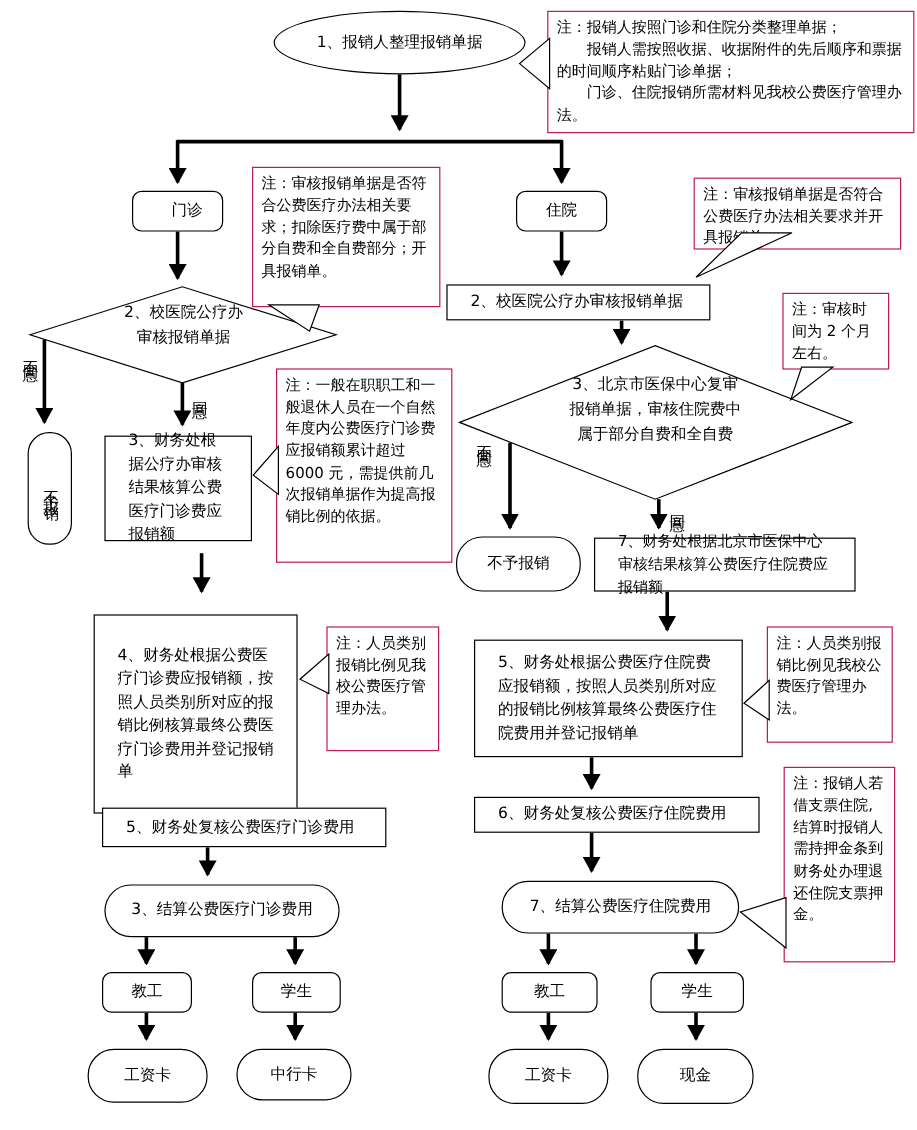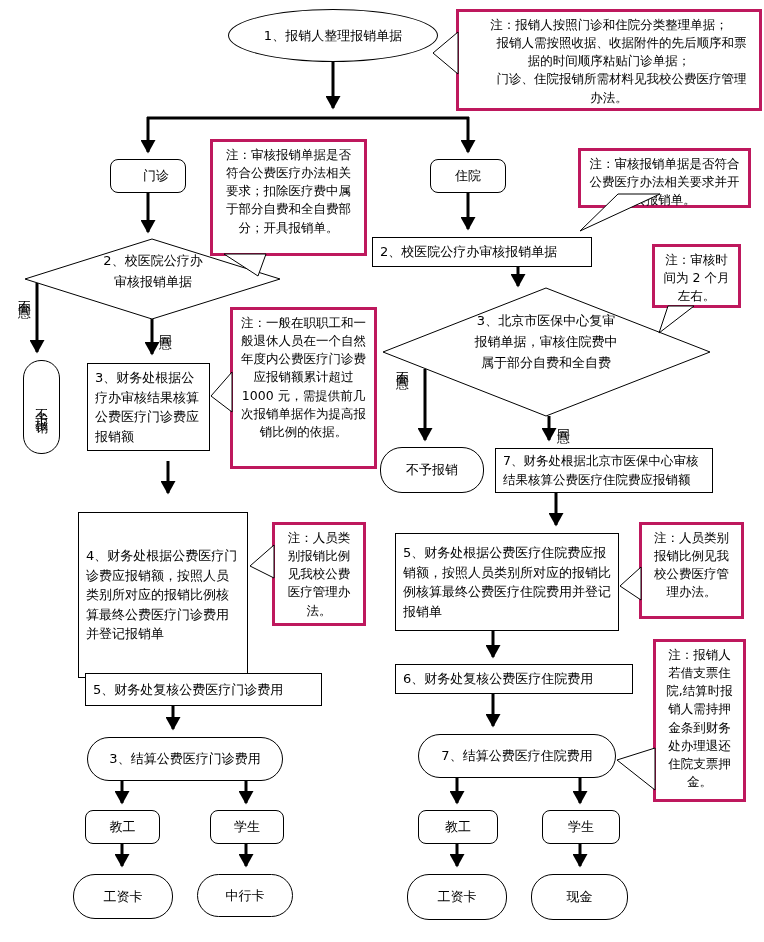--- a/index.html
+++ b/index.html
@@ -7,27 +7,27 @@
     position:relative;width:764px;height:942px;background:#fff;
     font-family:"DejaVu Sans",sans-serif;color:#000;overflow:hidden;
   }
   #flow-svg,#tail-svg{position:absolute;left:0;top:0;z-index:0;}
   #tail-svg{z-index:2;pointer-events:none;}
   .node,.note,.vlabel{position:absolute;z-index:1;box-sizing:border-box;}
   .node{
     background:#fff;border:1px solid #000;display:flex;align-items:center;
     justify-content:center;font-size:13px;line-height:1.5;text-align:right;
   }
-  .node.lalign{justify-content:flex-start;text-align:left;padding:4px 7px;}
+  .node.lalign{justify-content:flex-start;text-align:left;padding:4px 19px;}
   .oval{border-radius:22px;}
   .ellipse{border-radius:50%;}
   .smallbox{border-radius:8px;}
   .note{
-    background:#fff;border:3px solid #be185d;font-size:12.5px;line-height:1.45;
-    padding:4px 7px;text-align:center;white-space:pre-line;
+    background:#fff;border:1px solid #be185d;font-size:12.5px;line-height:1.45;
+    padding:4px 7px;text-align:left;white-space:pre-line;
   }
   .dlabel{
     position:absolute;z-index:1;font-size:13px;line-height:1.6;text-align:center;
     white-space:pre-line;
   }
   .vlabel{
     writing-mode:vertical-rl;text-orientation:upright;font-size:13px;
     letter-spacing:2px;line-height:1;
   }
   .vtext{writing-mode:vertical-rl;text-orientation:upright;letter-spacing:4px;}
@@ -86,21 +86,21 @@
   <div class="node smallbox" style="left:430px;top:159px;width:76px;height:34px;">住院</div>
   <div class="note" style="left:578px;top:148px;width:173px;height:60px;">注：审核报销单据是否符合公费医疗办法相关要求并开具报销单。</div>
 
   <div class="dlabel" style="left:88px;top:251px;width:130px;">2、校医院公疗办
 审核报销单据</div>
   <div class="vlabel" style="left:18px;top:291px;height:62px;">不同意</div>
   <div class="vlabel" style="left:159px;top:324px;height:44px;">同意</div>
   <div class="node vtext" style="left:23px;top:360px;width:37px;height:94px;border-radius:18px;">不予报销</div>
 
   <div class="node lalign" style="left:87px;top:363px;width:123px;height:88px;">3、财务处根据公疗办审核结果核算公费医疗门诊费应报销额</div>
-  <div class="note" style="left:230px;top:307px;width:147px;height:162px;">注：一般在职职工和一般退休人员在一个自然年度内公费医疗门诊费应报销额累计超过 1000 元，需提供前几次报销单据作为提高报销比例的依据。</div>
+  <div class="note" style="left:230px;top:307px;width:147px;height:162px;">注：一般在职职工和一般退休人员在一个自然年度内公费医疗门诊费应报销额累计超过 6000 元，需提供前几次报销单据作为提高报销比例的依据。</div>
   <div class="node lalign" style="left:78px;top:512px;width:170px;height:166px;">4、财务处根据公费医疗门诊费应报销额，按照人员类别所对应的报销比例核算最终公费医疗门诊费用并登记报销单</div>
   <div class="note" style="left:272px;top:522px;width:94px;height:104px;">注：人员类别报销比例见我校公费医疗管理办法。</div>
   <div class="node lalign" style="left:85px;top:673px;width:237px;height:33px;">5、财务处复核公费医疗门诊费用</div>
   <div class="node oval" style="left:87px;top:737px;width:196px;height:44px;">3、结算公费医疗门诊费用</div>
   <div class="node smallbox" style="left:85px;top:810px;width:75px;height:34px;">教工</div>
   <div class="node smallbox" style="left:210px;top:810px;width:74px;height:34px;">学生</div>
   <div class="node oval" style="left:73px;top:874px;width:100px;height:45px;">工资卡</div>
   <div class="node oval" style="left:197px;top:874px;width:96px;height:43px;">中行卡</div>
 
   <div class="node lalign" style="left:372px;top:237px;width:220px;height:30px;">2、校医院公疗办审核报销单据</div>

